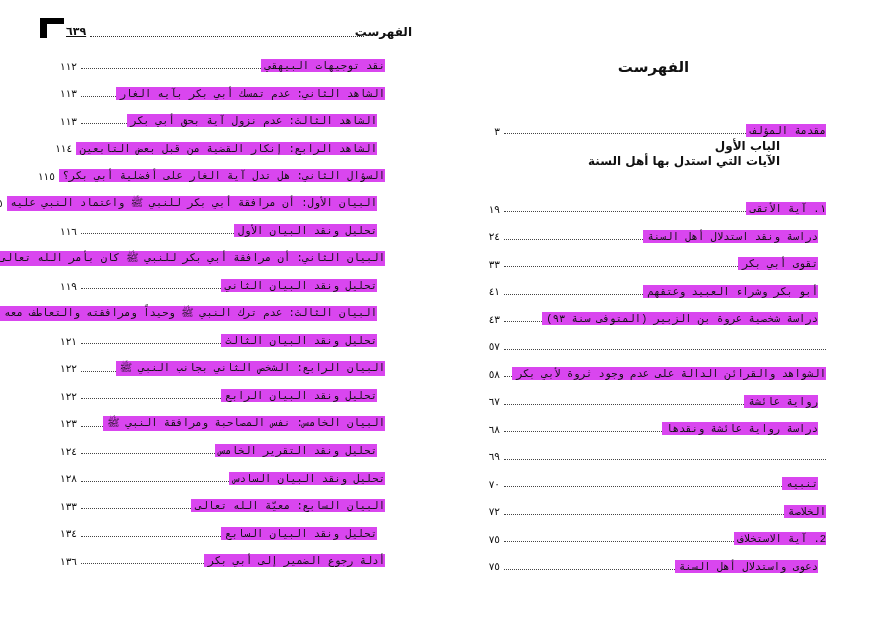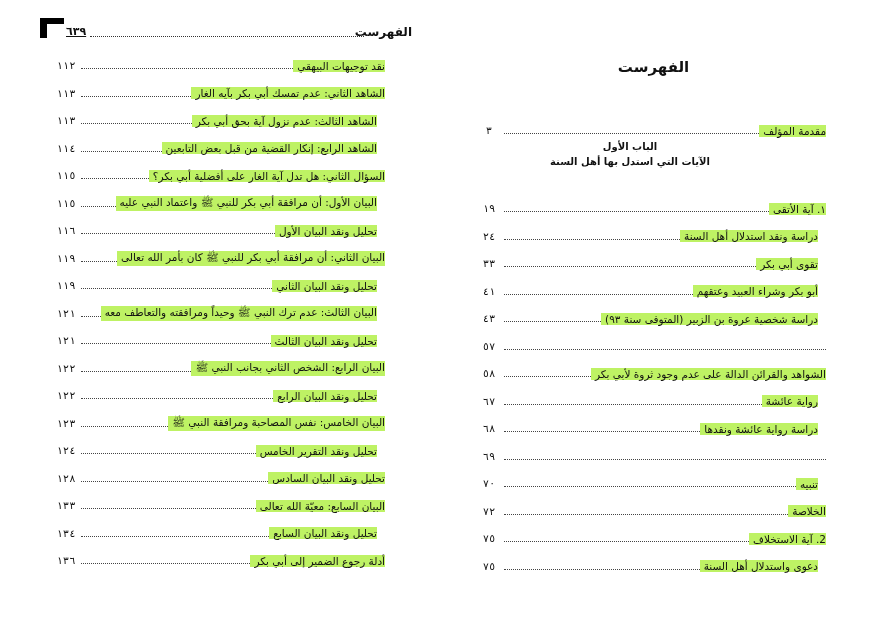--- a/index.html
+++ b/index.html
@@ -17,28 +17,28 @@
     .page-num { position: absolute; left: 26px; top: 1px; font-weight: bold; font-size: 11px; direction: ltr; text-decoration: underline; }
     .corner-mark { position: absolute; left: 0; top: -6px; width: 24px; height: 20px; }
     .corner-mark .bar-h { position: absolute; left: 0; top: 0; width: 24px; height: 6px; background: #000; }
     .corner-mark .bar-v { position: absolute; left: 0; top: 0; width: 7px; height: 20px; background: #000; }
 
     .toc-list { position: absolute; direction: rtl; }
     .toc-left { top: 52px; left: 55px; width: 330px; }
     .toc-right { top: 117px; left: 478px; width: 348px; }
 
     .toc-row { position: relative; height: 27.5px; display: flex; align-items: center; font-size: 10.5px; }
-    .toc-row .label { white-space: nowrap; padding-left: 4px; background: #bef264; position: relative; z-index: 1; }
+    .toc-row .label { white-space: nowrap; padding-left: 4px; background: #d946ef; position: relative; z-index: 1; font-family: Liberation Mono, monospace; }
     .toc-row .leader { flex: 1; border-bottom: 1.5px dotted #444; margin-bottom: -6px; height: 0; }
-    .toc-row .pnum { white-space: nowrap; padding-right: 4px; min-width: 22px; text-align: center; font-family: Liberation Mono, monospace; }
+    .toc-row .pnum { white-space: nowrap; padding-right: 4px; min-width: 22px; text-align: right; }
     .toc-row.indent .label { margin-right: 8px; }
 
     .right-title { position: absolute; top: 58px; left: 436px; width: 435px; text-align: center; font-weight: bold; font-size: 15px; direction: rtl; }
 
-    .chapter-block { position: absolute; top: 139px; left: 480px; width: 300px; text-align: center; direction: rtl; font-weight: bold; font-size: 10px; line-height: 15px; }
+    .chapter-block { position: absolute; top: 139px; left: 480px; width: 300px; direction: rtl; font-weight: bold; font-size: 12px; line-height: 15px; }
     .toc-right-2 { top: 195px; left: 478px; width: 348px; }
   </style>
 </head>
 <body>
 
 <div class="page page-left">
   <div class="run-header">
     <span class="run-title">الفهرست</span>
     <span class="run-dots"></span>
     <span class="page-num">٦٣٩</span>

